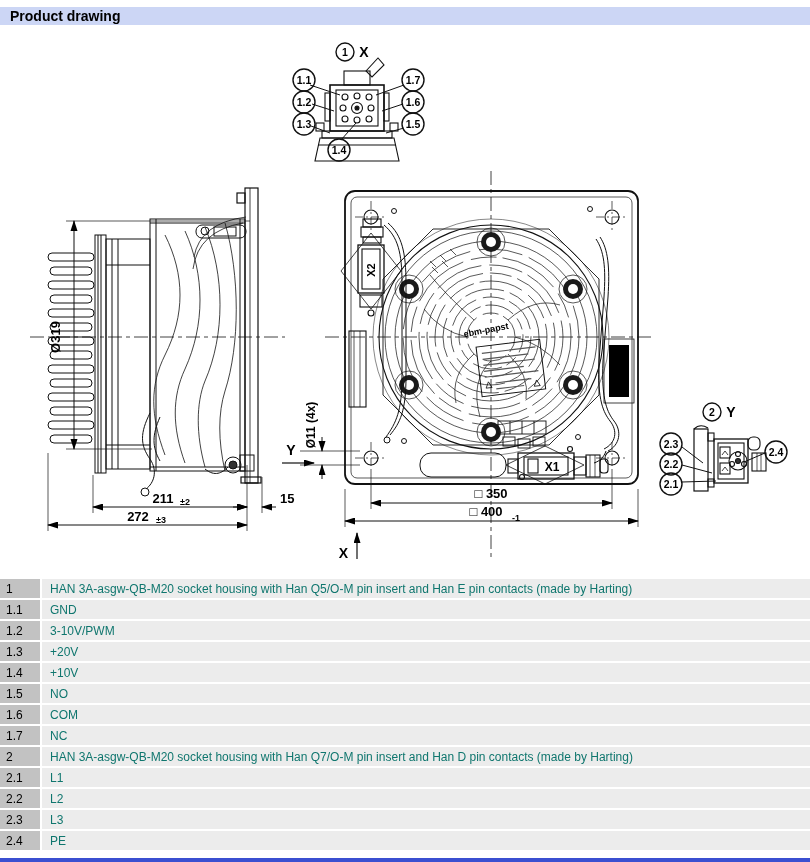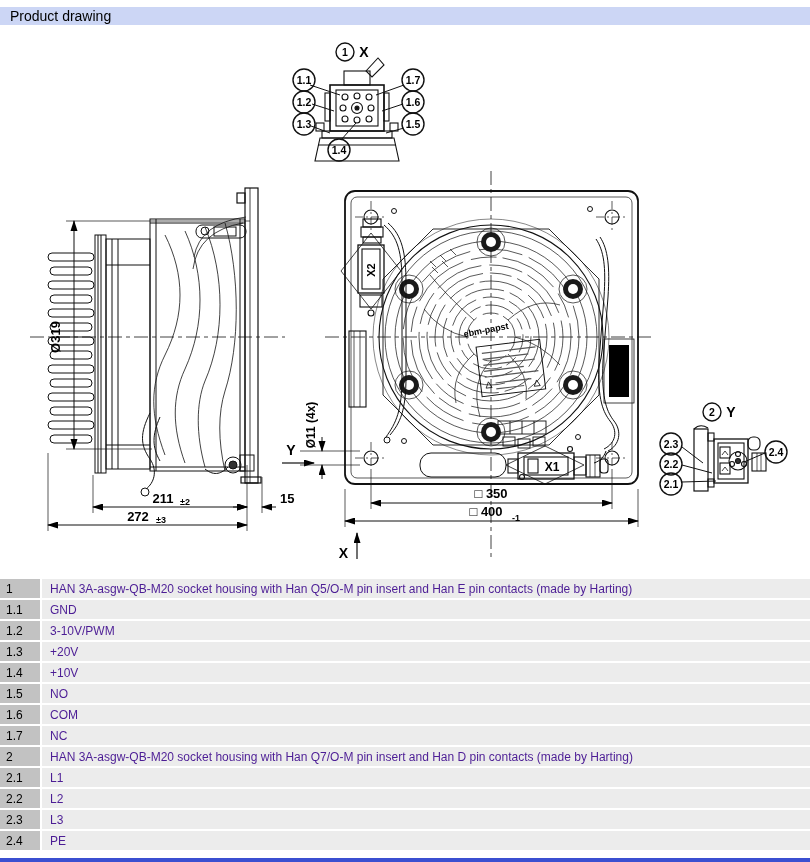--- a/index.html
+++ b/index.html
@@ -1,28 +1,28 @@
 <!DOCTYPE html>
 <html><head>
 <meta charset="utf-8">
 <style>
   html,body{margin:0;padding:0;background:#fff;}
   .page{width:810px;height:862px;background:#fff;font-family:"Liberation Sans",sans-serif;position:relative;overflow:hidden;}
   .header-bar{margin-top:7px;height:18px;background:#ccd6f5;display:flex;align-items:center;padding-left:10px;}
-  .header-bar span{font-size:14px;font-weight:normal;color:#000;}
+  .header-bar span{font-size:14px;font-weight:bold;color:#000;}
   .drawing-area{width:810px;height:554px;background:#fff;}
   svg text{font-family:"Liberation Sans","DejaVu Sans",sans-serif;fill:#000;}
   .dimtxt{font-size:13px;font-weight:bold;}
   .toltxt{font-size:9px;font-weight:bold;}
   .callout{font-size:10.5px;font-weight:bold;}
   .axis{font-size:14px;font-weight:bold;}
   .pin-table{width:810px;}
   .t-row{display:flex;height:19px;margin-bottom:2px;}
   .t-id{width:34px;background:#c2c2c2;display:flex;align-items:center;padding-left:6px;font-size:12px;color:#000;margin-right:2px;}
-  .t-desc{flex:1;background:#ececec;display:flex;align-items:center;padding-left:8px;font-size:12px;color:#4c1d95;}
+  .t-desc{flex:1;background:#ececec;display:flex;align-items:center;padding-left:8px;font-size:12px;color:#0f766e;}
   .bottom-bar{width:810px;height:5px;background:#3b4fd1;margin-top:8px;}
   .lines{stroke:#111;fill:none;}
 </style>
 </head>
 <body>
 
 <div class="page">
 
   <div class="header-bar">
     <span>Product drawing</span>

